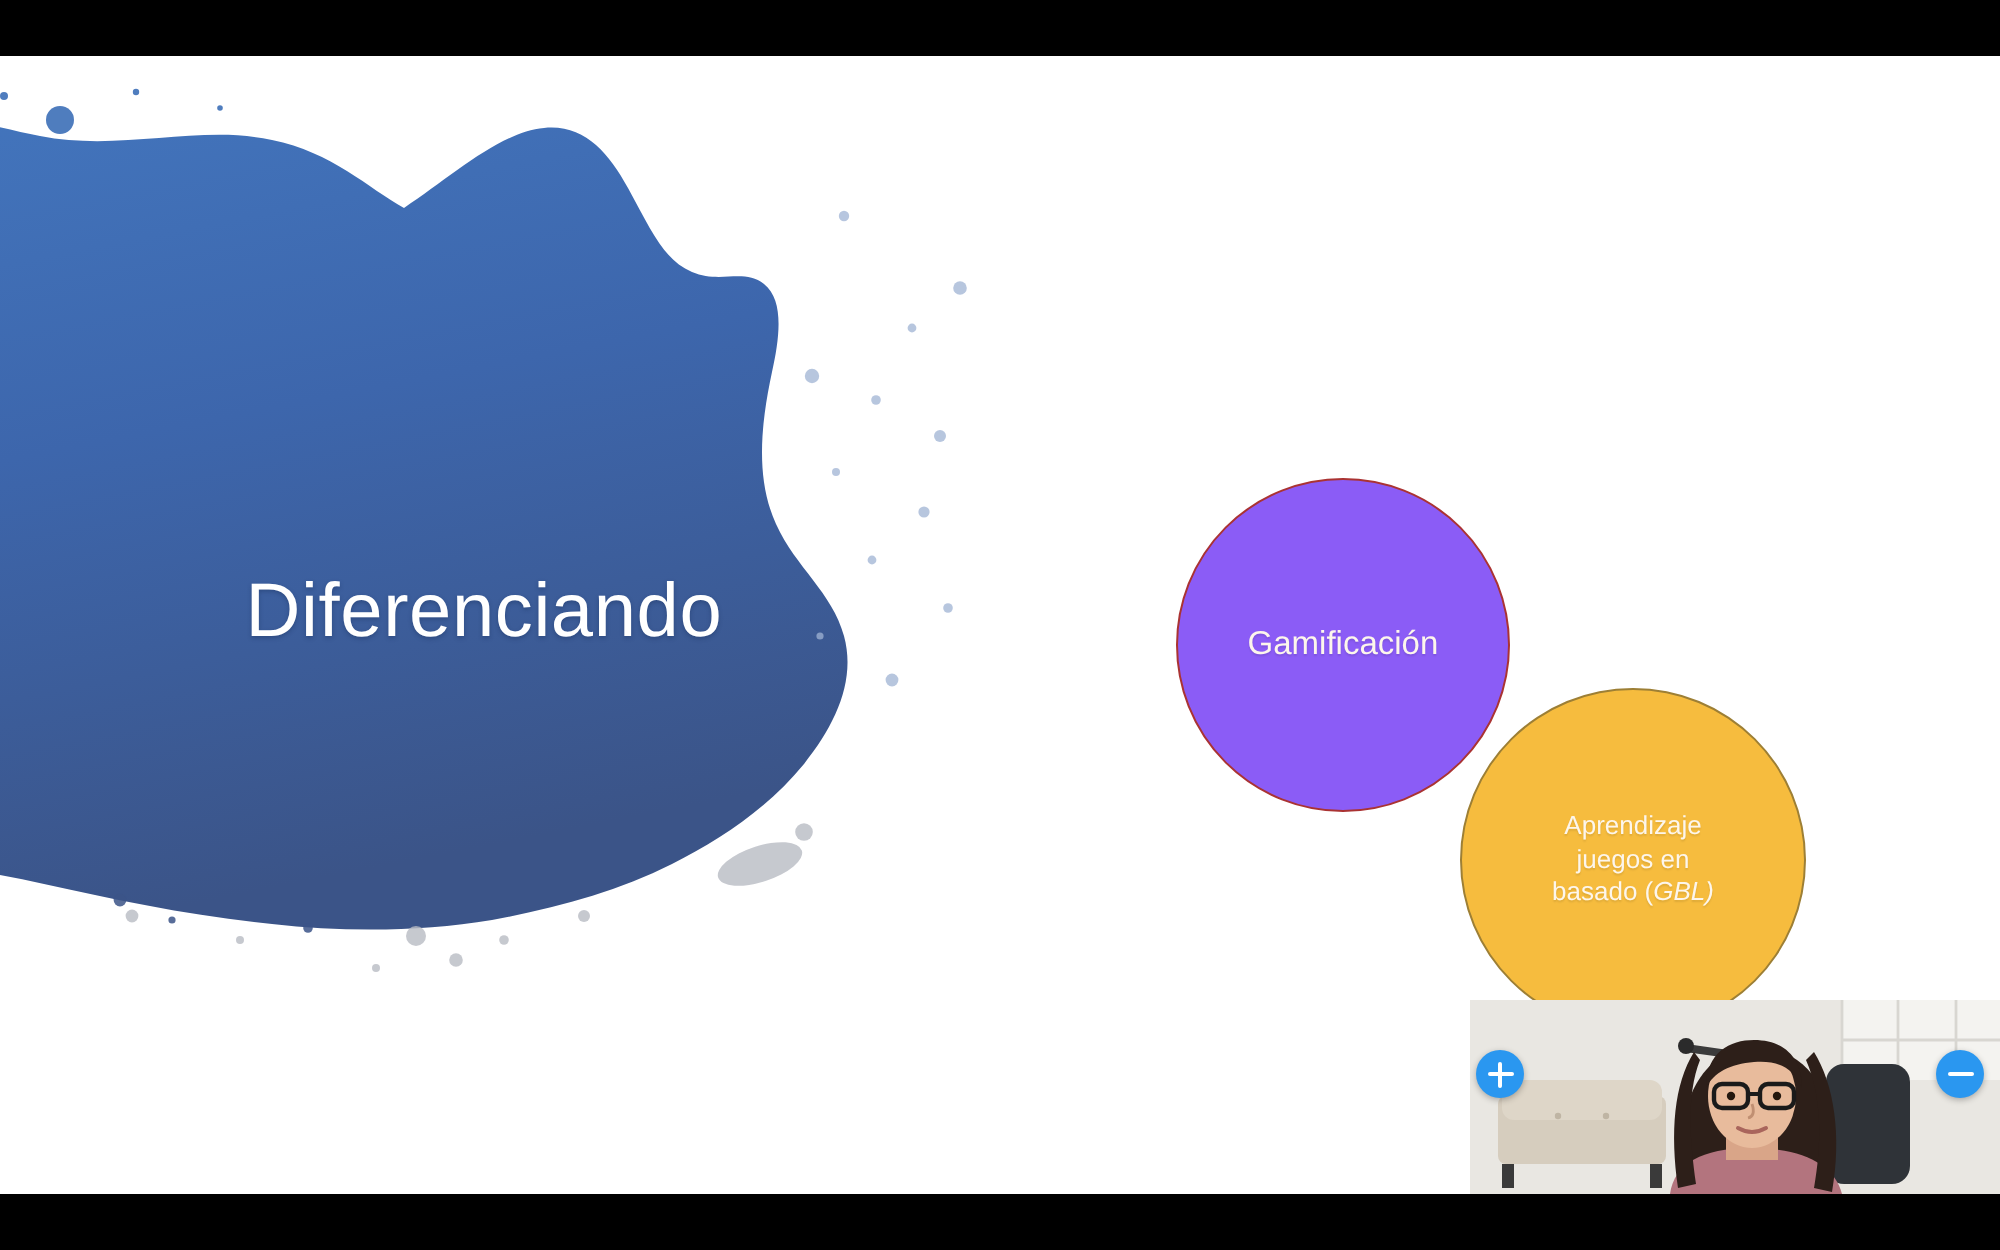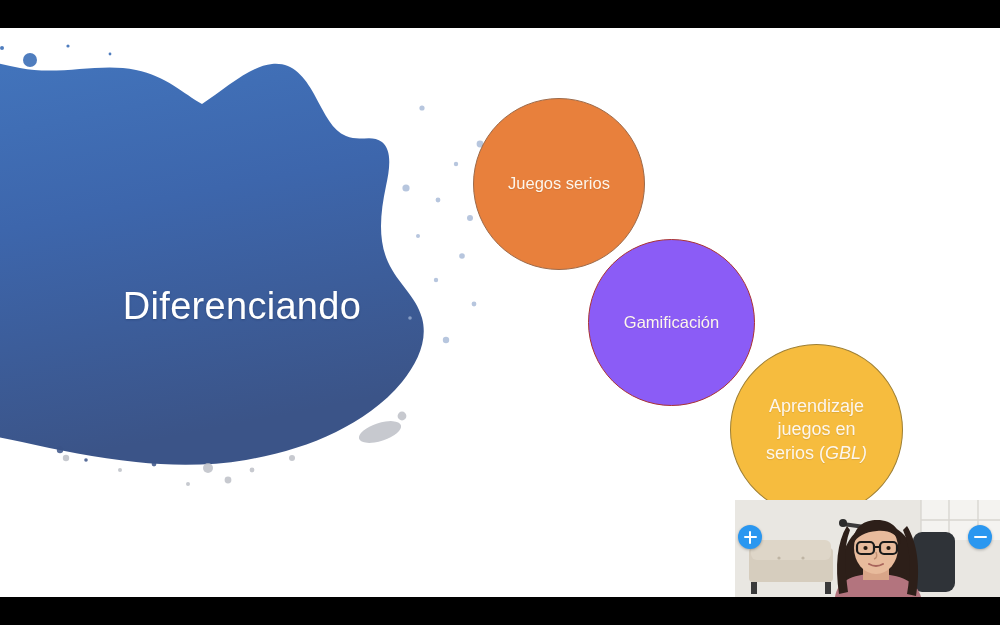--- a/index.html
+++ b/index.html
@@ -48,21 +48,21 @@
   #b-videojuegos{left:713px;top:86px;width:180px;height:172px;background:#8CC04A;border:1px solid #6b7f55;z-index:20;}
   #b-videojuegos .cap{font-size:16.5px;}
 
   #b-gamificacion{left:588px;top:211px;width:167px;height:167px;background:#8b5cf6;border:1px solid #a33;z-index:30;}
   #b-gamificacion .cap{font-size:16.5px;}
 
   #b-realidad-virtual{left:452px;top:317px;width:162px;height:166px;background:#6B2FA8;border:1px solid #4e2577;z-index:20;}
   #b-realidad-virtual .cap{font-size:16.5px;}
 
   #b-gbl{left:730px;top:316px;width:173px;height:172px;background:#F6BC3E;border:1px solid #9d7f35;z-index:20;}
-  #b-gbl .cap{font-size:18px;}
+  #b-gbl .cap{font-size:13px;}
 
   
   #webcam{
     position:absolute;right:0;bottom:28px;width:265px;height:97px;
     overflow:hidden;z-index:50;background:#cfcdc9;
   }
   #cam-svg{display:block;width:100%;height:100%;}
 
   
   .ctrl{
@@ -154,31 +154,28 @@
         <g fill="#3B5488" opacity="0.85">
           <circle cx="120" cy="432" r="3.2"></circle>
           <circle cx="146" cy="442" r="1.8"></circle>
           <circle cx="214" cy="446" r="2.4"></circle>
         </g>
       </svg>
     </div>
 
     <div id="slide-title">Diferenciando</div>
 
-    <div class="bubble" id="b-juegos-serios">
-      <span class="cap">Juegos serios</span>
-    </div>
 
 
 
     <div class="bubble" id="b-gbl">
       <span class="cap">
         <span>Aprendizaje</span><br>
         <span>juegos en</span><br>
-        <span>serios (</span><i>GBL)</i>
+        <span>basado (</span><i>GBL)</i>
       </span>
     </div>
 
     <div class="bubble" id="b-gamificacion">
       <span class="cap">Gamificación</span>
     </div>
 
   </div>
 
   <div id="webcam">

